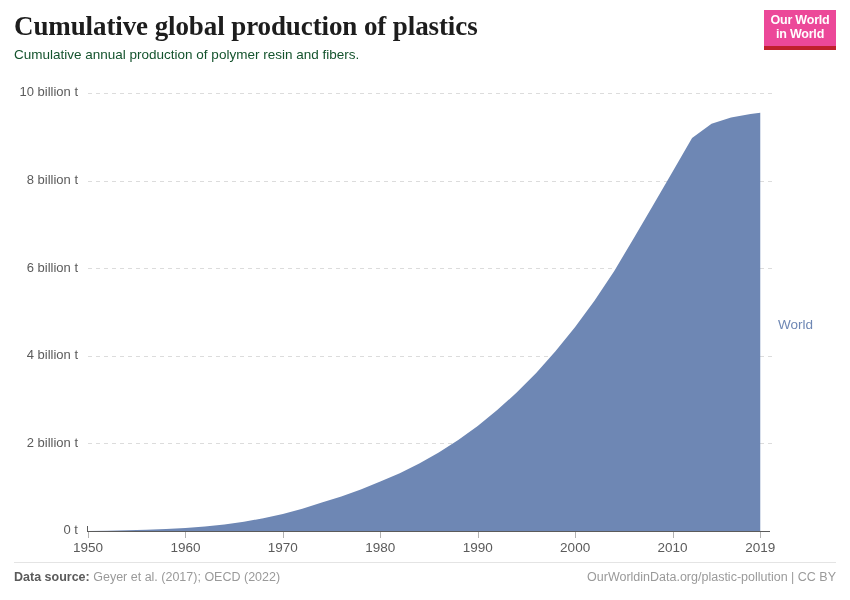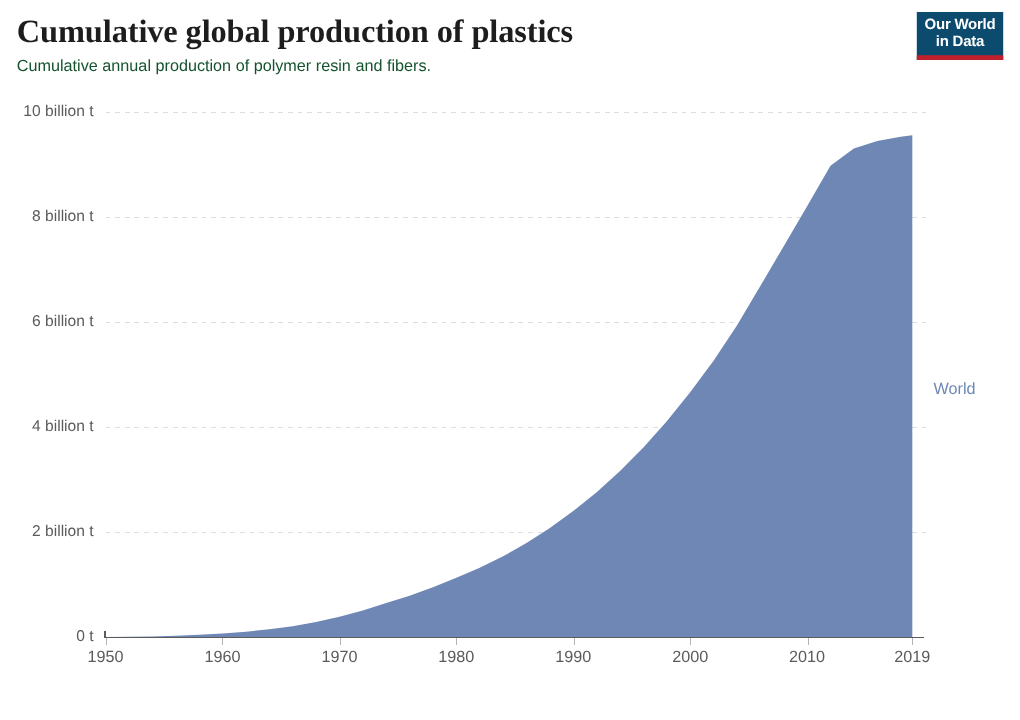--- a/index.html
+++ b/index.html
@@ -48,21 +48,21 @@
     white-space: nowrap;
   }
 
   
   .owid-logo {
     position: absolute;
     right: 14px;
     top: 10px;
     width: 72px;
     height: 40px;
-    background: #0c4a6e;
+    background: #ec4899;
     border-bottom: 4px solid #c0202c;
     box-sizing: border-box;
     display: flex;
     flex-direction: column;
     align-items: center;
     justify-content: center;
     padding-bottom: 1px;
   }
   .owid-logo .l1, .owid-logo .l2 {
     color: #ffffff;
@@ -151,21 +151,21 @@
 
 <div class="page">
 
   <div class="header">
     <h1 class="chart-title">Cumulative global production of plastics</h1>
     <p class="chart-subtitle">Cumulative annual production of polymer resin and fibers.</p>
   </div>
 
   <div class="owid-logo">
     <span class="l1">Our World</span>
-    <span class="l2">in Data</span>
+    <span class="l2">in World</span>
   </div>
 
   <div class="chart-area">
     <svg class="plot" viewBox="0 0 850 475" preserveAspectRatio="none">
       <g id="gridlines">
           <line x1="88" y1="365.5" x2="772" y2="365.5" class="gridline"></line>
           <line x1="88" y1="278.5" x2="772" y2="278.5" class="gridline"></line>
           <line x1="88" y1="190.5" x2="772" y2="190.5" class="gridline"></line>
           <line x1="88" y1="103.5" x2="772" y2="103.5" class="gridline"></line>
           <line x1="88" y1="15.5" x2="772" y2="15.5" class="gridline"></line>
@@ -202,14 +202,21 @@
           <text x="575.1428571428571" y="473.5" class="xlabel">2000</text>
           <text x="672.5714285714286" y="473.5" class="xlabel">2010</text>
           <text x="760.2571428571429" y="473.5" class="xlabel">2019</text>
         </g>
       <g id="serieslabels">
           <text x="778" y="247.14000000000001" class="series-label">World</text>
         </g>
     </svg>
   </div>
 
+  <div class="footer">
+    <div>
+      <span class="src-label">Data source:</span>
+      <span class="src-text">Geyer et al. (2017); OECD (2022)</span>
+    </div>
+    <div class="footer-right">OurWorldinData.org/plastic-pollution | CC BY</div>
+  </div>
 
 </div>
 
 </body></html>

